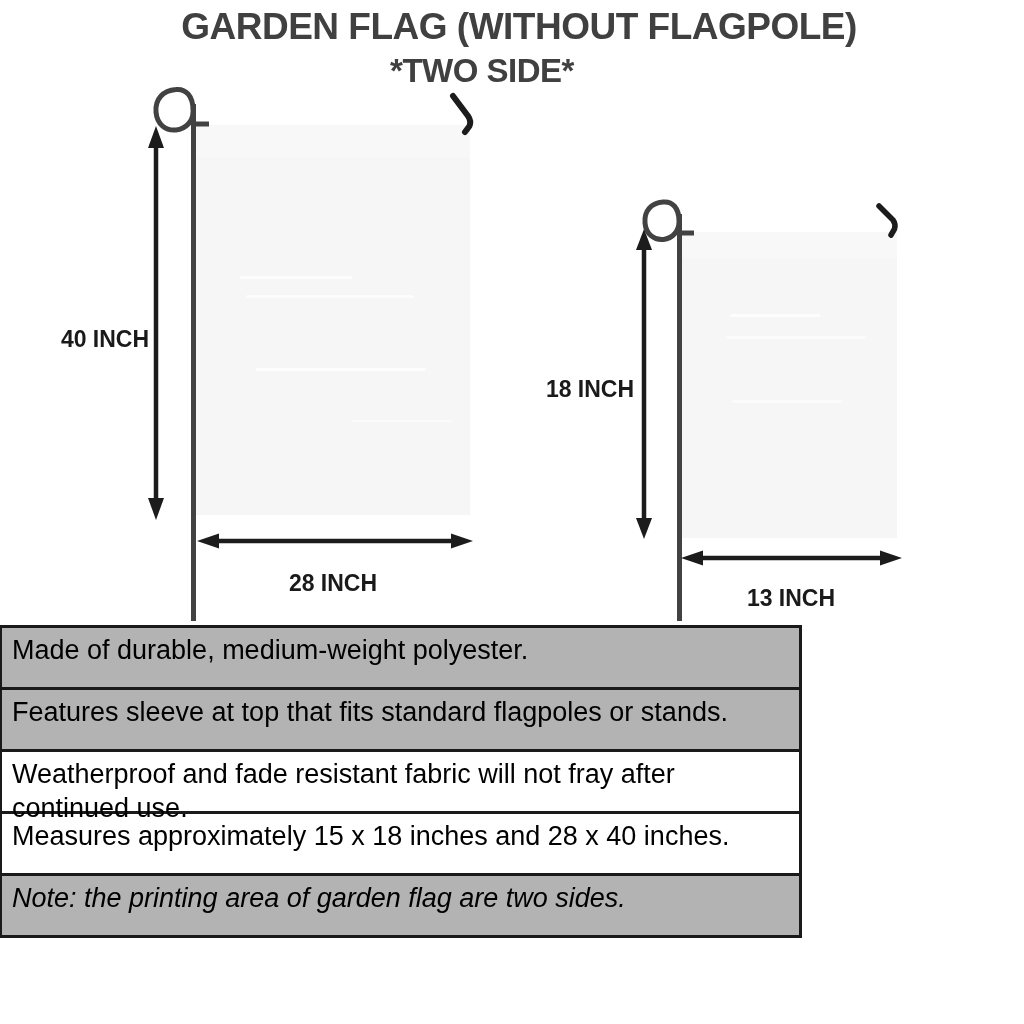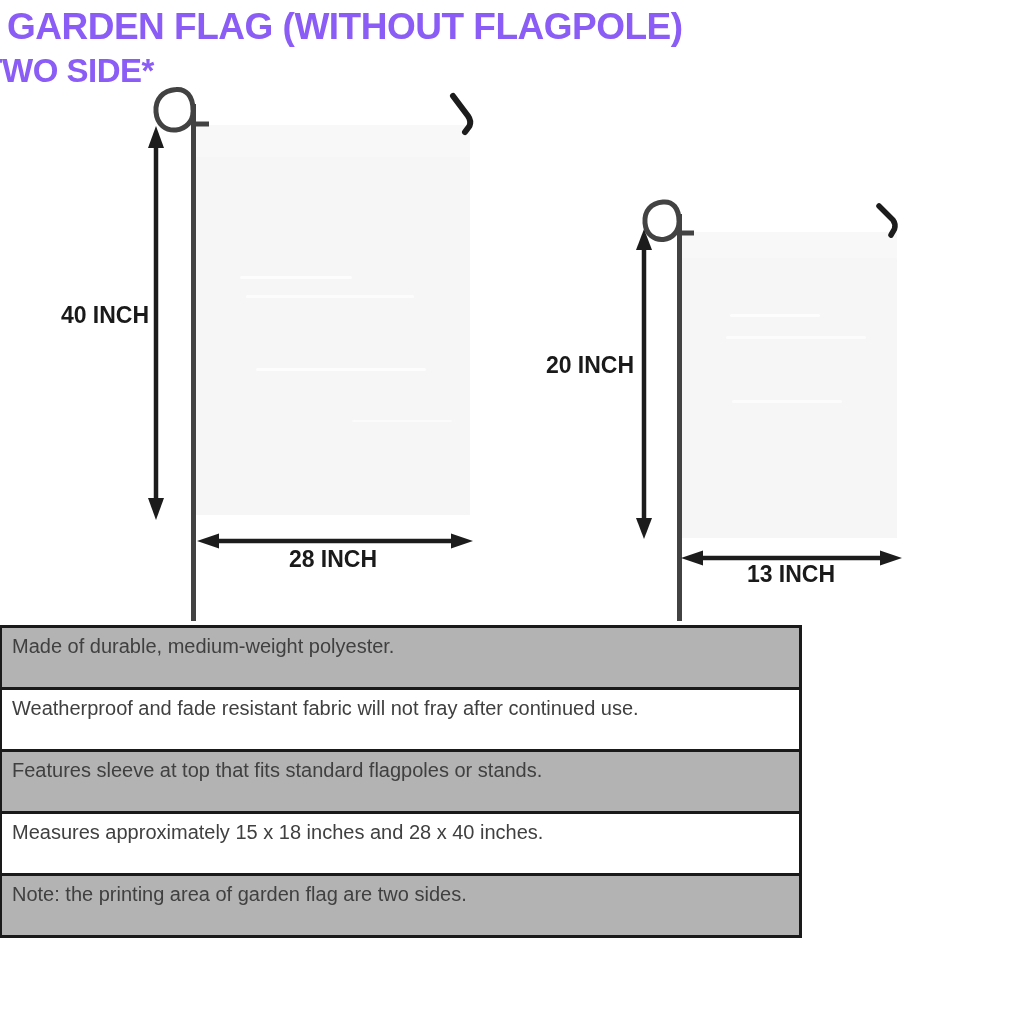--- a/index.html
+++ b/index.html
@@ -5,51 +5,51 @@
   html, body { margin: 0; padding: 0; background: #ffffff; }
   .canvas {
     position: relative;
     width: 1024px;
     height: 1024px;
     background: #ffffff;
     overflow: hidden;
     font-family: "Liberation Sans", sans-serif;
   }
   
-  .header { position: absolute; top: 0; left: 0; width: 1024px; color: #8b5cf6; }
+  .header { position: absolute; top: 0; left: 0; width: 1024px; text-align: center; color: #404040; }
   .title-line1 {
     font-size: 37px; font-weight: 800; letter-spacing: -0.5px;
     transform: translateX(7px); line-height: 1.0; margin-top: 8px;
   }
   .title-line2 {
     font-size: 33px; font-weight: 800; letter-spacing: -0.5px;
     transform: translateX(-30px); line-height: 1.0; margin-top: 9px;
   }
   
   .diagram-svg { position: absolute; left: 0; top: 0; }
   
   .dim-label {
     position: absolute; width: 130px; text-align: center;
-    font-size: 23px; font-weight: 700; color: #1a1a1a; letter-spacing: 0px;
+    font-size: 23px; font-weight: 700; color: #1a1a1a; letter-spacing: 0px; margin-top: 24px;
   }
   .dim-40 { left: 40px;  top: 302px; }
   .dim-28 { left: 268px; top: 546px; }
   .dim-18 { left: 525px; top: 352px; }
   .dim-12 { left: 726px; top: 561px; }
   
   .feature-box {
     position: absolute; left: -1px; top: 625px; width: 797px;
     border: 3px solid #1a1a1a; background: #ffffff;
   }
   .feature-row {
     height: 53px; padding: 6px 8px 0 10px;
-    font-size: 20px; color: #404040; line-height: 1.25;
+    font-size: 27px; color: #000000; line-height: 1.25;
     border-bottom: 3px solid #1a1a1a;
   }
-  .feature-row:last-child { border-bottom: none; }
+  .feature-row:last-child { border-bottom: none; font-style: italic; }
   .feature-row.gray  { background: #b3b3b3; }
   .feature-row.white { background: #ffffff; }
 </style>
 </head>
 <body>
 
 <div class="canvas">
 
   <div class="header">
     <div class="title-line1">GARDEN FLAG (WITHOUT FLAGPOLE)</div>
@@ -112,24 +112,24 @@
       <g>
         <line x1="698" y1="558" x2="885" y2="558" stroke="#1c1c1c" stroke-width="4.5"></line>
         <polygon points="681,558 703,550.5 703,565.5" fill="#1c1c1c"></polygon>
         <polygon points="902,558 880,550.5 880,565.5" fill="#1c1c1c"></polygon>
       </g>
     </g>
   </svg>
 
   <div class="dim-label dim-40">40 INCH</div>
   <div class="dim-label dim-28">28 INCH</div>
-  <div class="dim-label dim-18">20 INCH</div>
+  <div class="dim-label dim-18">18 INCH</div>
   <div class="dim-label dim-12">13 INCH</div>
 
   <div class="feature-box">
     <div class="feature-row gray">Made of durable, medium-weight polyester.</div>
+    <div class="feature-row gray">Features sleeve at top that fits standard flagpoles or stands.</div>
     <div class="feature-row white">Weatherproof and fade resistant fabric will not fray after continued use.</div>
-    <div class="feature-row gray">Features sleeve at top that fits standard flagpoles or stands.</div>
     <div class="feature-row white">Measures approximately 15 x 18 inches and 28 x 40 inches.</div>
     <div class="feature-row gray">Note: the printing area of garden flag are two sides.</div>
   </div>
 
 </div>
 
 </body></html>

